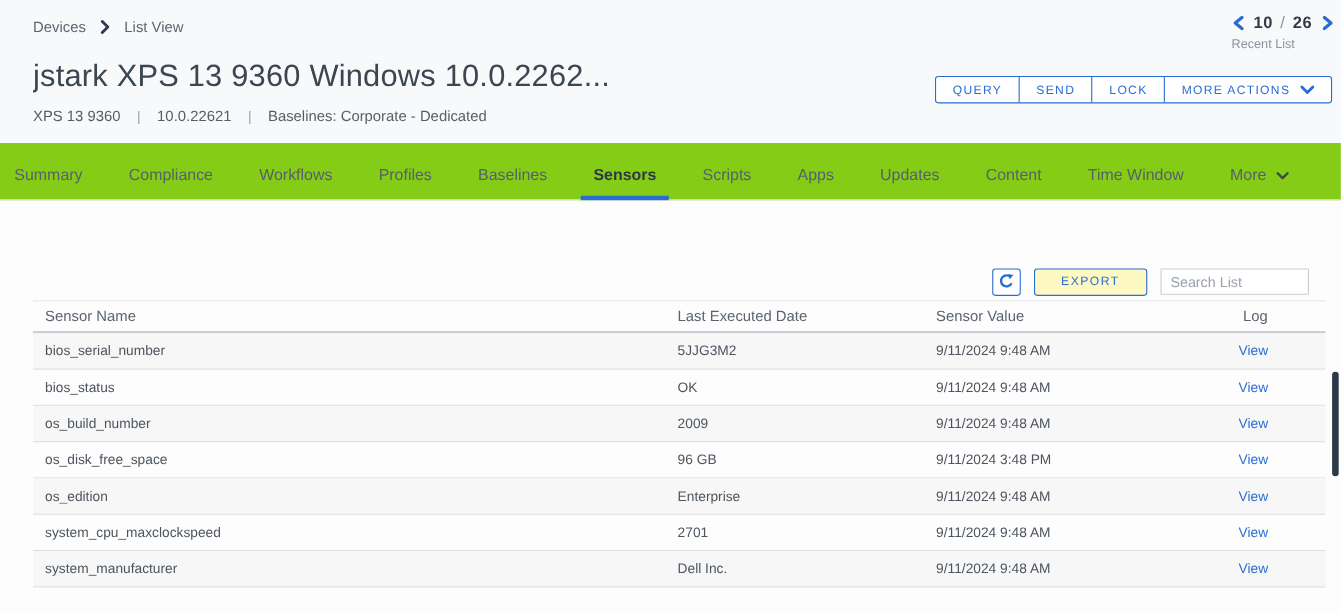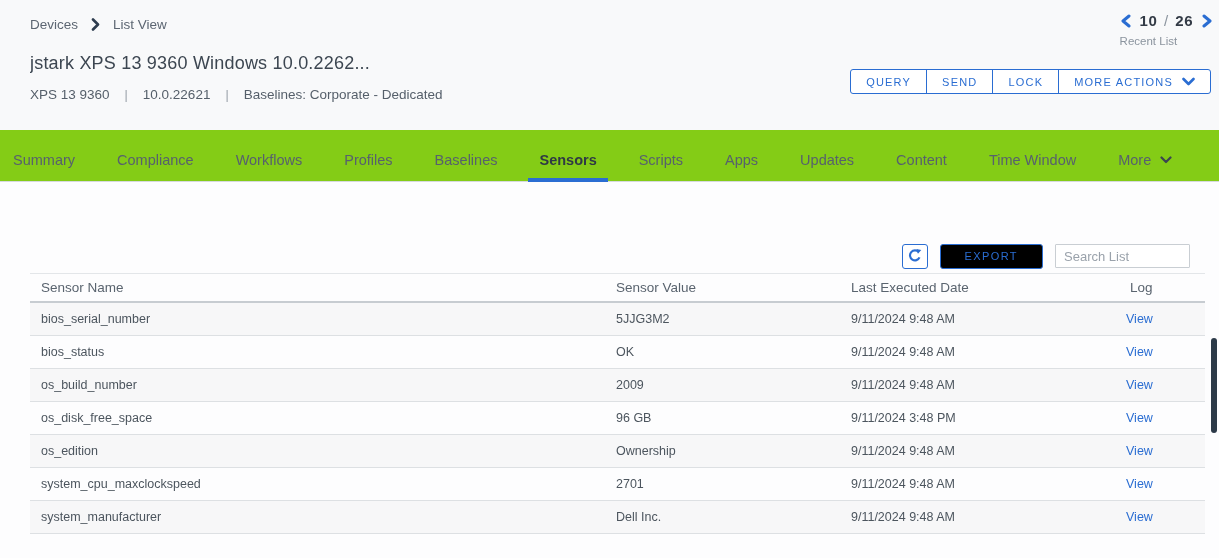--- a/index.html
+++ b/index.html
@@ -20,21 +20,21 @@
   .recent-nav {
     position:absolute; top:12px; right:6px; display:flex; flex-direction:column; align-items:flex-start;
   }
   .recent-nav-row { display:flex; align-items:center; gap:8px; }
   .page-pos { font-size:15px; font-weight:bold; color:#333b46; letter-spacing:.5px; }
   .page-pos .sep { color:#8b949e; font-weight:normal; padding:0 2px; }
   .nav-arrow { display:inline-flex; cursor:pointer; padding:1px; }
   .recent-caption { font-size:11.5px; color:#8b949e; margin-top:6px; }
 
   .device-title {
-    margin-top:21px; font-size:18px; font-weight:400; color:#3c4651; letter-spacing:.2px;
+    margin-top:21px; font-size:28px; font-weight:400; color:#3c4651; letter-spacing:.2px;
     white-space:nowrap; max-width:850px; overflow:hidden;
   }
   .device-sub { margin-top:13px; font-size:13.5px; color:#555f6a; display:flex; align-items:center; }
   .device-sub .pipe { color:#98a0a9; margin:0 15px; font-size:12.5px; }
 
   .action-group {
     position:absolute; top:69px; right:8px; display:flex;
     border:1px solid #2a6dd2; border-radius:3px; background:#fff; height:25px;
   }
   .action-btn {
@@ -63,21 +63,21 @@
   .content { padding:0 14px 0 30px; }
   .toolbar {
     margin-top:61px; display:flex; justify-content:flex-end; align-items:center;
     gap:12px; padding-right:15px; height:26px;
   }
   .refresh-btn {
     width:26px; height:25px; border:1px solid #2a6dd2; border-radius:3px; background:#fff;
     display:flex; align-items:center; justify-content:center; cursor:pointer;
   }
   .export-btn {
-    height:25px; border:1px solid #2a6dd2; border-radius:3px; background:#000000;
+    height:25px; border:1px solid #2a6dd2; border-radius:3px; background:#fef9c3;
     color:#2a6dd2; font-family:inherit; font-size:11px; letter-spacing:1.4px;
     padding:0 24px; cursor:pointer;
   }
   .search-input {
     width:135px; height:24px; border:1px solid #c9ced3; background:#fff; border-radius:1px;
     font-family:inherit; font-size:13px; color:#4c555e; padding:0 8px; outline:none;
   }
   .search-input::placeholder { color:#9aa2ab; }
 
   
@@ -182,22 +182,22 @@
           </svg>
         </span>
       </button>
       <button class="export-btn">EXPORT</button>
       <input class="search-input" type="text" placeholder="Search List" style="">
     </div>
 
     <div class="sensor-table">
       <div class="thead">
         <div class="th">Sensor Name</div>
+        <div class="th">Last Executed Date</div>
         <div class="th">Sensor Value</div>
-        <div class="th">Last Executed Date</div>
         <div class="th th-log">Log</div>
       </div>
       <div id="table-body">
           <div class="trow">
     <div class="td">bios_serial_number</div>
     <div class="td">5JJG3M2</div>
     <div class="td">9/11/2024 9:48 AM</div>
     <div class="td td-log"><a class="view-link">View</a></div>
   </div>
           <div class="trow">
@@ -213,21 +213,21 @@
     <div class="td td-log"><a class="view-link">View</a></div>
   </div>
           <div class="trow">
     <div class="td">os_disk_free_space</div>
     <div class="td">96 GB</div>
     <div class="td">9/11/2024 3:48 PM</div>
     <div class="td td-log"><a class="view-link">View</a></div>
   </div>
           <div class="trow">
     <div class="td">os_edition</div>
-    <div class="td">Ownership</div>
+    <div class="td">Enterprise</div>
     <div class="td">9/11/2024 9:48 AM</div>
     <div class="td td-log"><a class="view-link">View</a></div>
   </div>
           <div class="trow">
     <div class="td">system_cpu_maxclockspeed</div>
     <div class="td">2701</div>
     <div class="td">9/11/2024 9:48 AM</div>
     <div class="td td-log"><a class="view-link">View</a></div>
   </div>
           <div class="trow">

